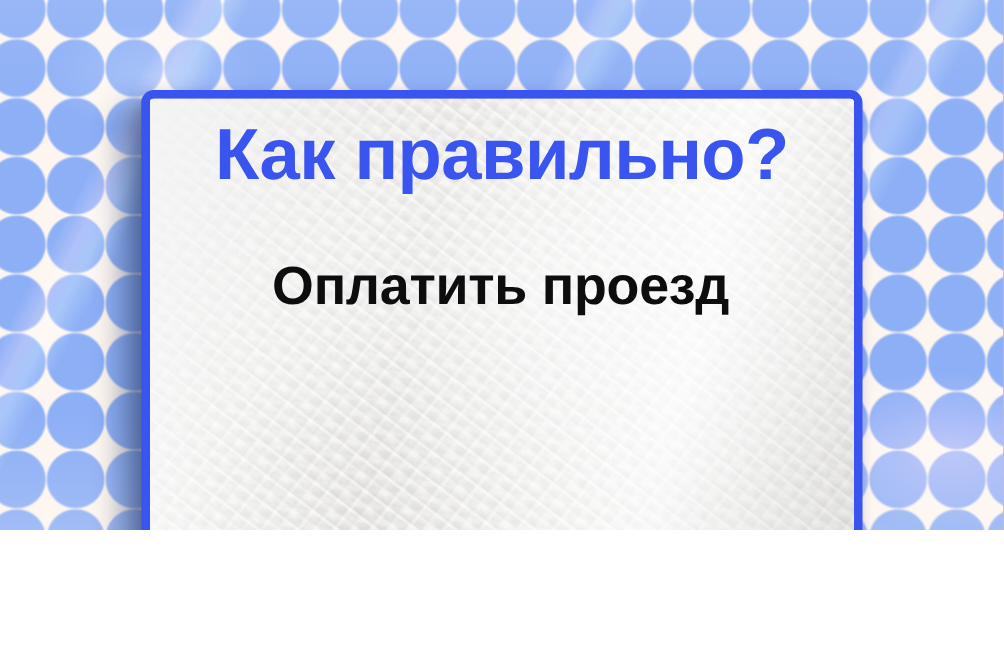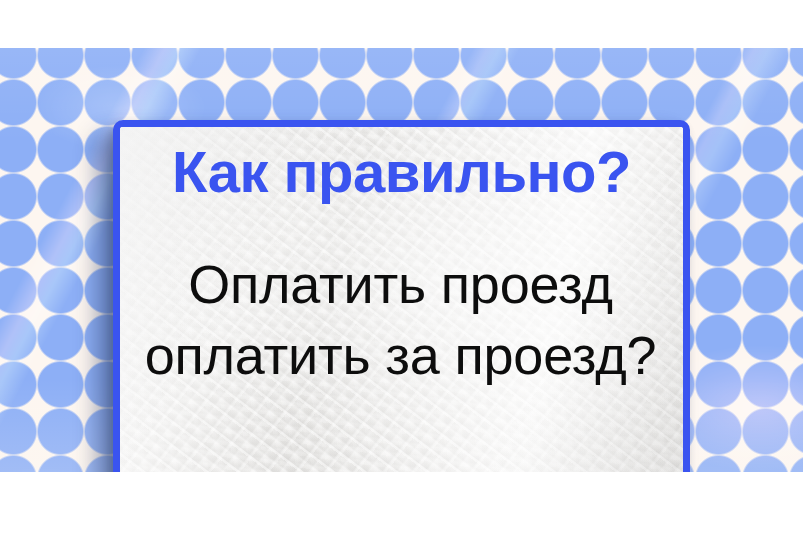--- a/index.html
+++ b/index.html
@@ -13,21 +13,20 @@
     overflow: hidden;
     font-family: "Liberation Sans", sans-serif;
   }
 
   #poster {
     position: relative;
     width: 803px;
     height: 424px;
     overflow: hidden;
     background-color: #be185d;
-    margin-top: 48px;
   }
 
   
   .dots-layer {
     position: absolute;
     inset: 0;
     background-color: #fdf6f0;
     background-image:
       radial-gradient(circle at 23.5px 23.5px,
         #8dafF6 0px, #8dafF6 22.0px,
@@ -148,22 +147,22 @@
     line-height: 1.0;
     white-space: nowrap;
   }
 
   #body-block {
     position: absolute;
     left: 0;
     right: 2px;
     top: 122px;
     color: #0d0d0d;
-    font-size: 54px;
-    font-weight: normal;
+    font-size: 43px;
+    font-weight: bold;
     line-height: 1.32;
     letter-spacing: -0.2px;
   }
   #body-block .bline {
     white-space: nowrap;
   }
 </style>
 </head>
 <body>
 
@@ -176,18 +175,17 @@
 
   <div id="card">
     <div class="paper"></div>
     <div class="paper-shade"></div>
 
     <div class="card-content">
       <div id="title">Как правильно?</div>
 
       <div id="body-block">
         <div class="bline">Оплатить проезд</div>
-        <div class="bline">оплатить за проезд?</div>
       </div>
     </div>
   </div>
 
 </div>
 
 </body></html>

